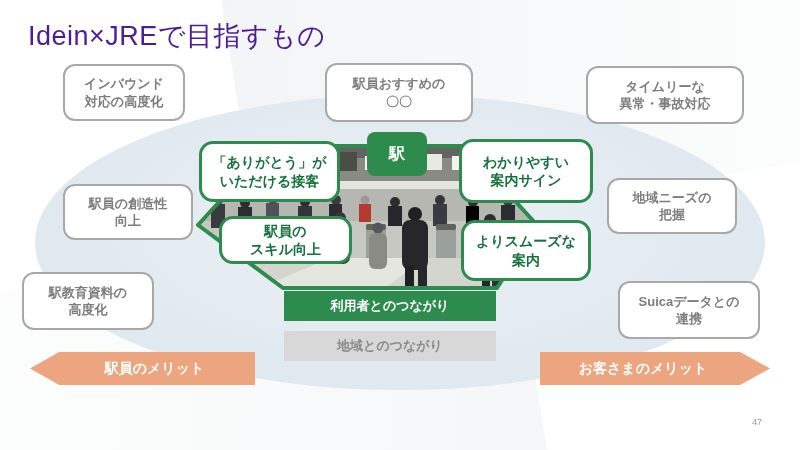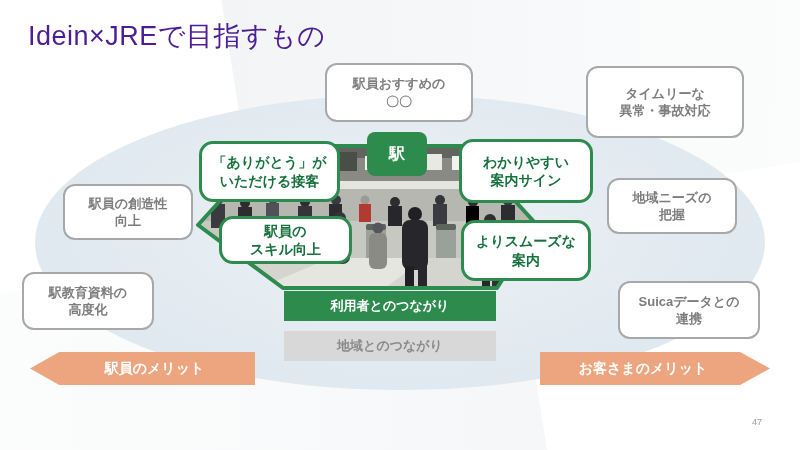--- a/index.html
+++ b/index.html
@@ -33,21 +33,21 @@
   
   .gbox {
     position:absolute; box-sizing:border-box;
     background:#ffffff; border:2px solid #a8a8a8; border-radius:12px;
     display:flex; align-items:center; justify-content:center; text-align:center;
     color:#7d7d7d; font-weight:bold; font-size:13px; line-height:1.32;
     white-space:pre-line; z-index:4;
   }
   .gbox-inbound    { left:63px;  top:64px;  width:122px; height:57px; }
   .gbox-recommend  { left:325px; top:63px;  width:148px; height:59px; }
-  .gbox-timely     { left:586px; top:66px;  width:158px; height:72px; }
+  .gbox-timely     { left:586px; top:66px;  width:158px; height:58px; }
   .gbox-creativity { left:63px;  top:184px; width:130px; height:56px; }
   .gbox-needs      { left:607px; top:178px; width:130px; height:56px; }
   .gbox-education  { left:22px;  top:272px; width:132px; height:58px; }
   .gbox-suica      { left:618px; top:281px; width:142px; height:58px; }
   
   .photo-svg { position:absolute; left:190px; top:140px; z-index:2; }
   
   .sbox {
     position:absolute; box-sizing:border-box;
     background:#ffffff; border:3px solid #2e8b4e; border-radius:14px;
@@ -97,20 +97,22 @@
 <body>
 
 <div class="slide">
 
   <div class="swoosh swoosh-top"></div>
   <div class="swoosh swoosh-bottom"></div>
   <div class="bg-ellipse"></div>
 
   <div class="title">Idein×JREで目指すもの</div>
 
+  <div class="gbox gbox-inbound">インバウンド
+対応の高度化</div>
   <div class="gbox gbox-recommend">駅員おすすめの
 〇〇</div>
   <div class="gbox gbox-timely">タイムリーな
 異常・事故対応</div>
   <div class="gbox gbox-creativity">駅員の創造性
 向上</div>
   <div class="gbox gbox-needs">地域ニーズの
 把握</div>
   <div class="gbox gbox-education">駅教育資料の
 高度化</div>

